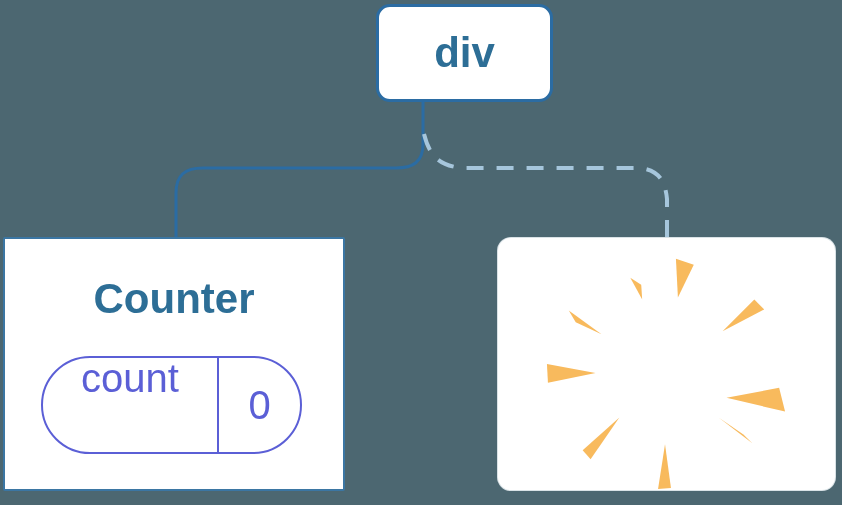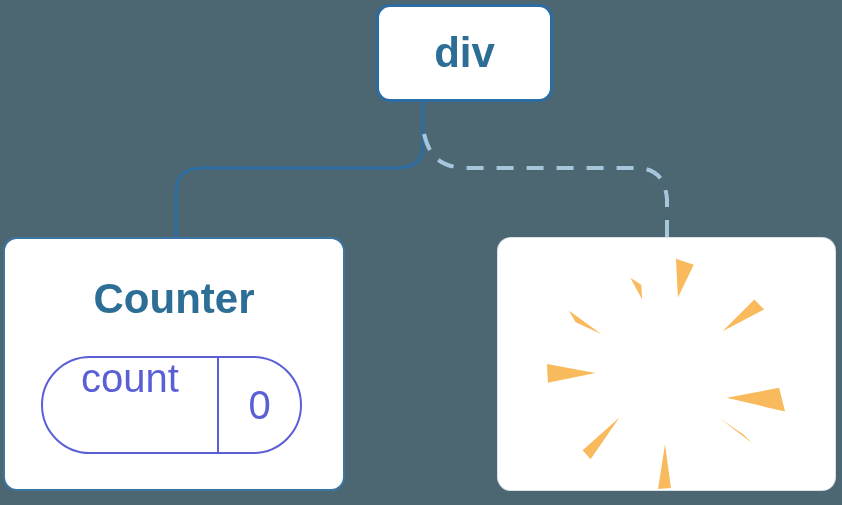--- a/index.html
+++ b/index.html
@@ -11,21 +11,21 @@
   .connectors{position:absolute;left:0;top:0;}
   .node{position:absolute;background:#FFFFFF;box-sizing:border-box;}
   .root-node{
     left:338px;top:4px;width:177px;height:98px;
     border:3px solid #2B6CA3;border-radius:14px;
     display:flex;align-items:center;justify-content:center;margin-left:38px;
   }
   .root-label{font-size:42px;font-weight:600;color:#2D6E96;line-height:1;}
   .counter-node{
     left:3px;top:237px;width:342px;height:254px;
-    border:2px solid #3B76A3;border-radius:14px;
+    border:2px solid #3B76A3;border-radius:2px;
   }
   .counter-title{
     position:absolute;left:0;top:36px;width:100%;
     text-align:center;font-size:42px;font-weight:600;color:#2D6E96;
   }
   .state-pill{
     position:absolute;left:36px;top:117px;width:261px;height:98px;
     border:2.5px solid #5B5FD6;border-radius:49px;
     display:flex;align-items:stretch;box-sizing:border-box;
   }

